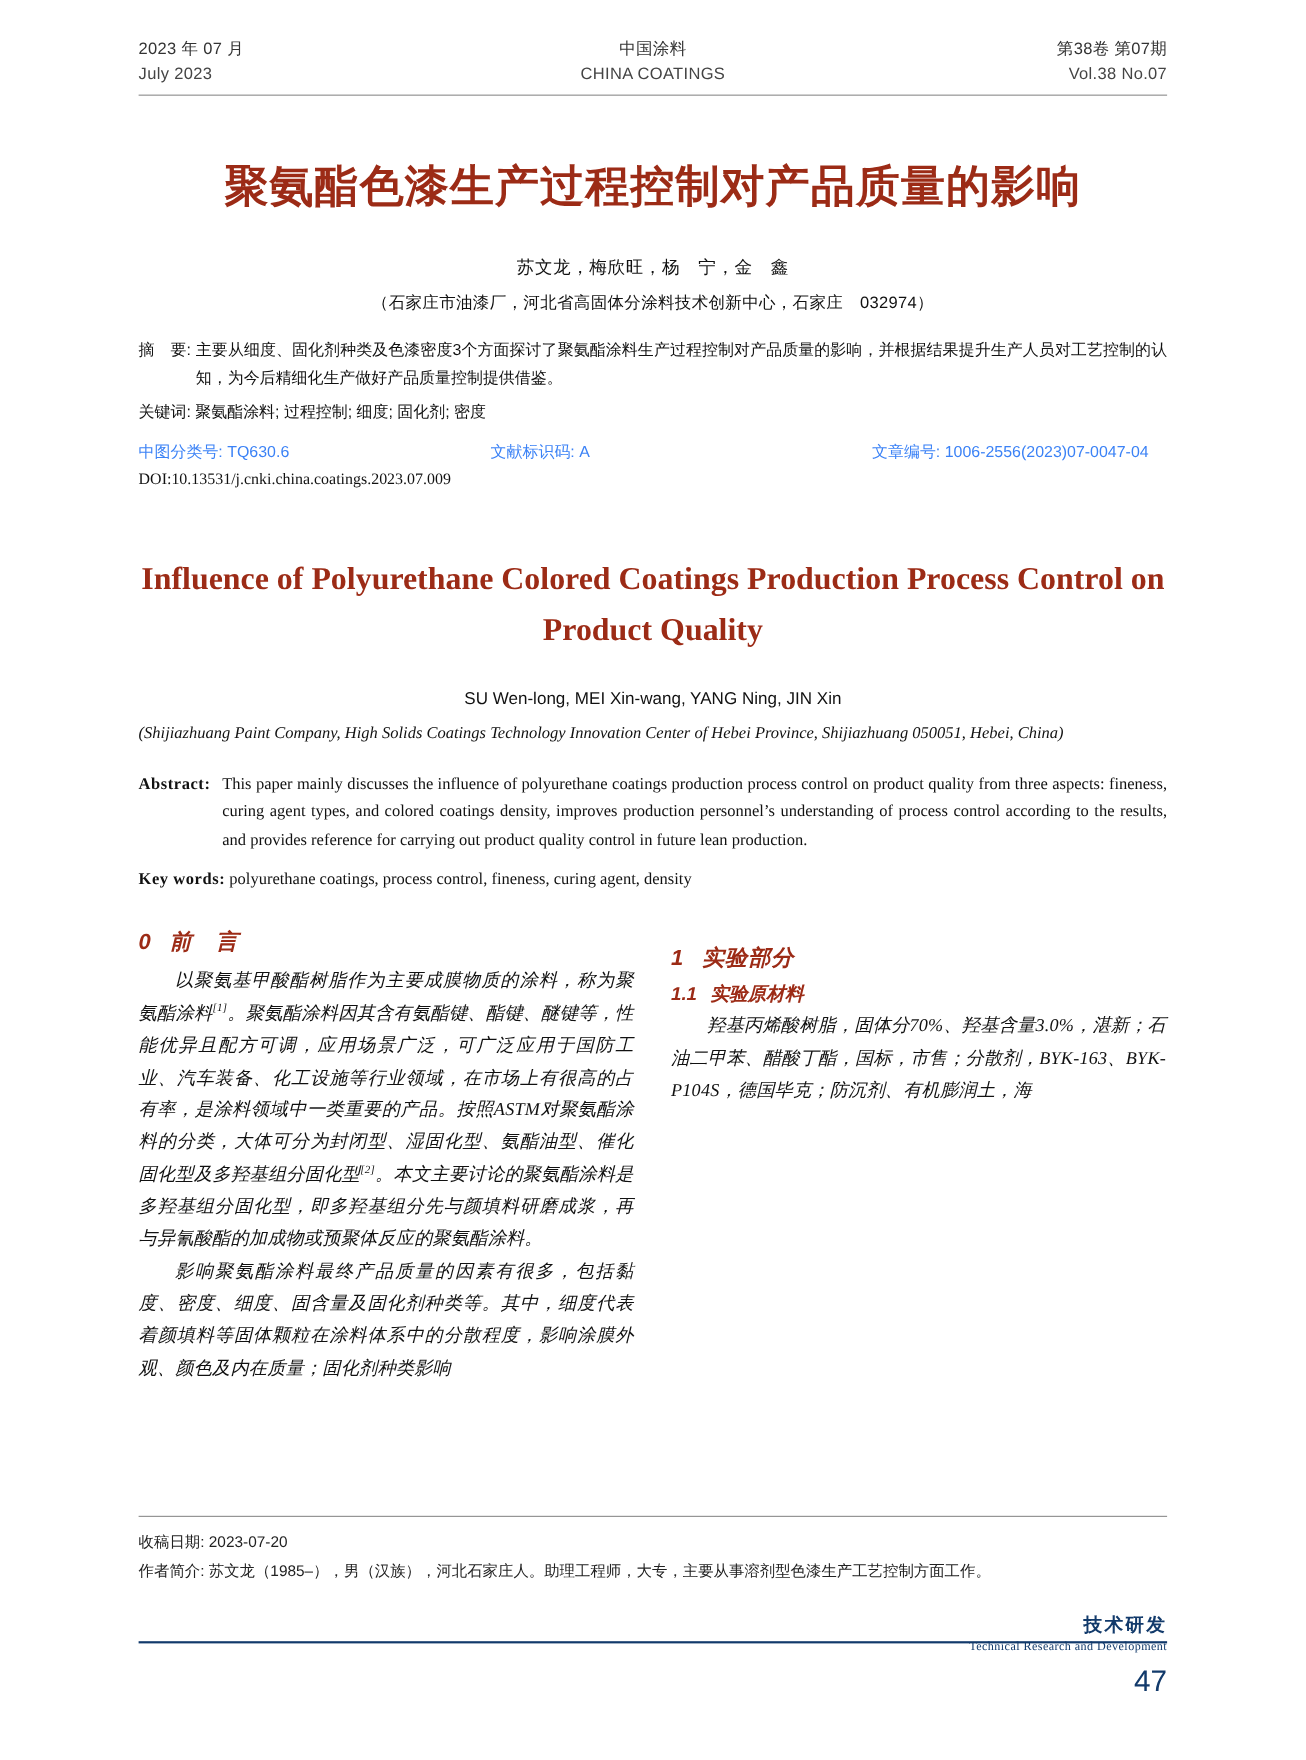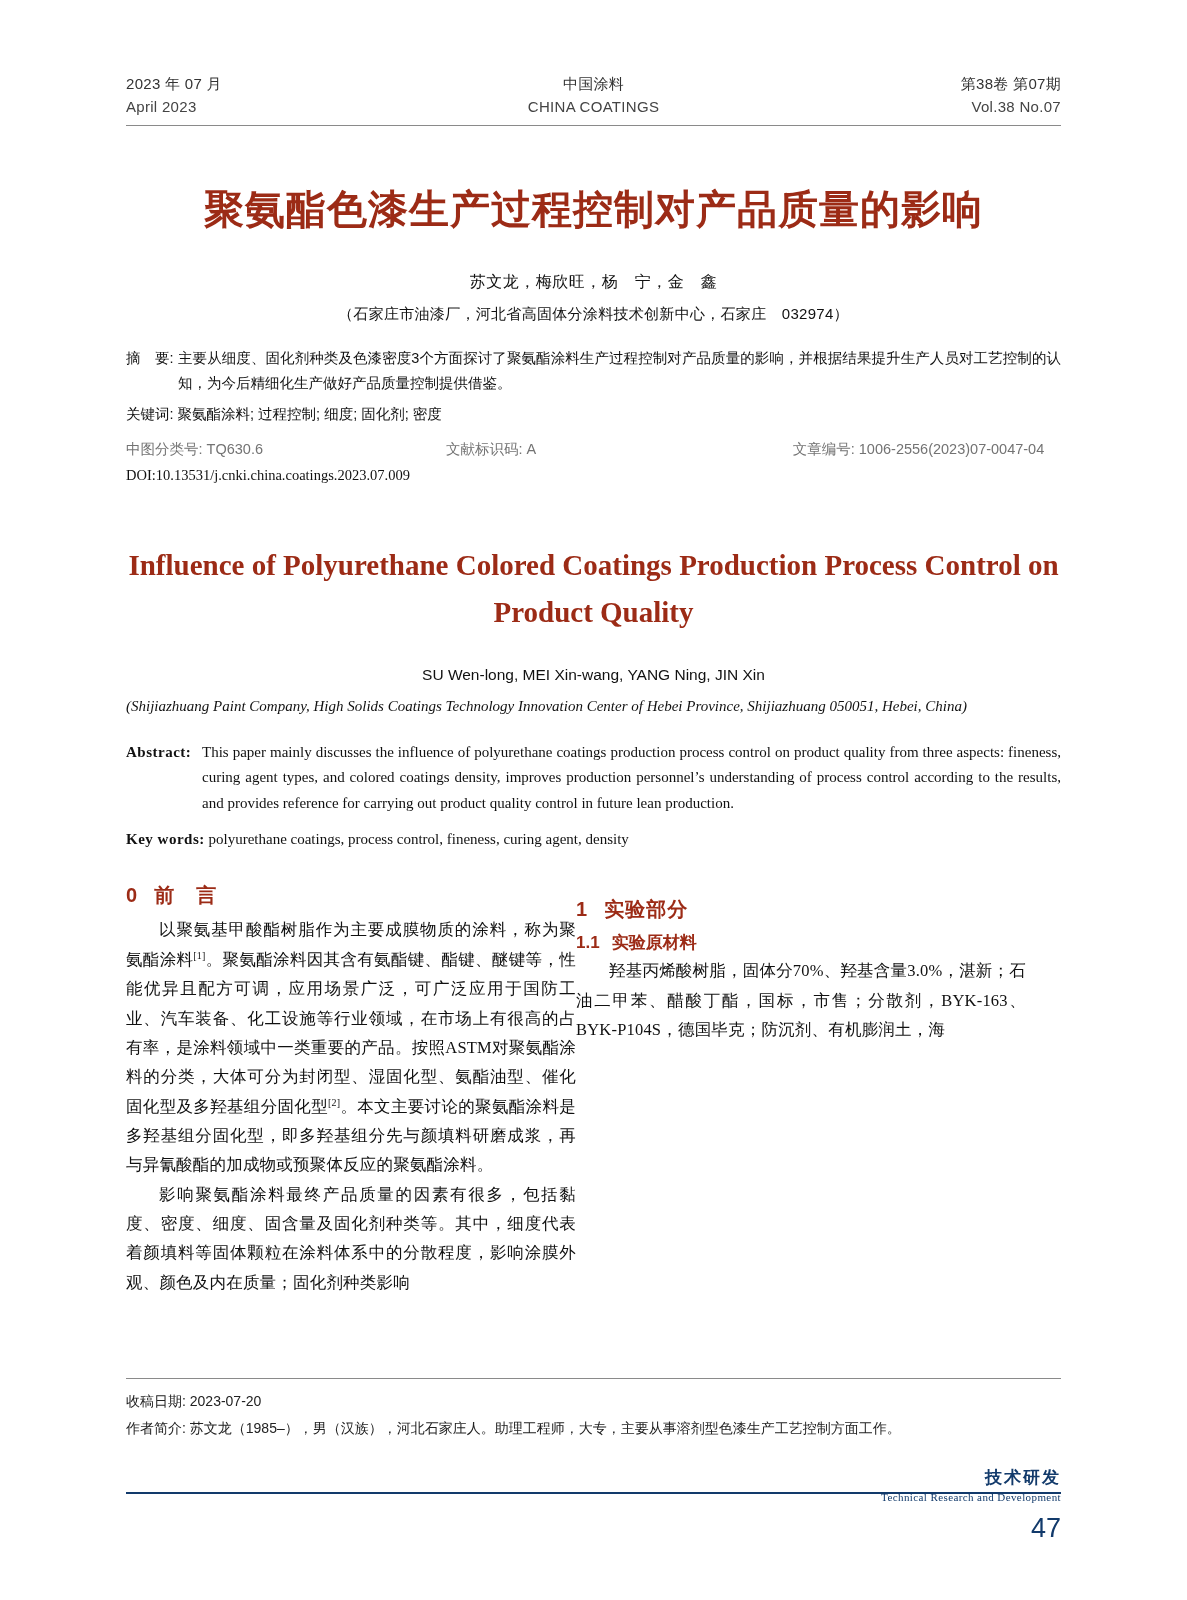--- a/index.html
+++ b/index.html
@@ -19,23 +19,23 @@
     position: relative;
     width: 1187px;
     height: 1600px;
     box-sizing: border-box;
     padding: 0 126px;
   }
 
   
   .runhead {
     display: flex;
-    justify-content: flex-end;
+    justify-content: space-between;
     align-items: flex-start;
-    padding-top: 72px;
+    padding-top: 33px;
     font-family: "Liberation Sans", sans-serif;
     font-size: 15px;
     color: #333;
     letter-spacing: 0.3px;
   }
   .runhead .col {
     line-height: 1.55;
   }
   .runhead .col.center { text-align: center; }
   .runhead .col.right { text-align: right; }
@@ -94,21 +94,21 @@
     font-family: "Liberation Sans", sans-serif;
     font-size: 14.5px;
     line-height: 1.75;
     color: #111;
   }
   .clsrow {
     margin-top: 12px;
     display: flex;
     font-family: "Liberation Sans", sans-serif;
     font-size: 14.5px;
-    color: #737373;
+    color: #3b82f6;
   }
   .clsrow .c1 { width: 320px; }
   .clsrow .c2 { width: 330px; }
   .clsrow .c3 { flex: 1; text-align: center; }
   .doi {
     margin-top: 8px;
     font-family: "Liberation Serif", serif;
     font-size: 14.5px;
     color: #111;
   }
@@ -160,20 +160,22 @@
   }
   .kw-en .lbl {
     font-weight: bold;
     letter-spacing: 0.5px;
   }
 
   
   .cols {
     margin-top: 30px;
     display: flex;
+    gap: 34px;
+    font-style: italic;
   }
   .col {
     width: 450px;
   }
   .h1 {
     font-family: "Liberation Sans", sans-serif;
     font-weight: bold;
     font-size: 20px;
     color: #9c2b16;
     margin-bottom: 6px;
@@ -260,21 +262,21 @@
   }
 </style>
 </head>
 <body>
 
 <div class="page">
 
   <div class="runhead">
     <div class="col left">
       <div class="l1">2023 年 07 月</div>
-      <div class="l2">April 2023</div>
+      <div class="l2">July 2023</div>
     </div>
     <div class="col center">
       <div class="l1">中国涂料</div>
       <div class="l2">CHINA COATINGS</div>
     </div>
     <div class="col right">
       <div class="l1">第38卷  第07期</div>
       <div class="l2">Vol.38  No.07</div>
     </div>
   </div>

